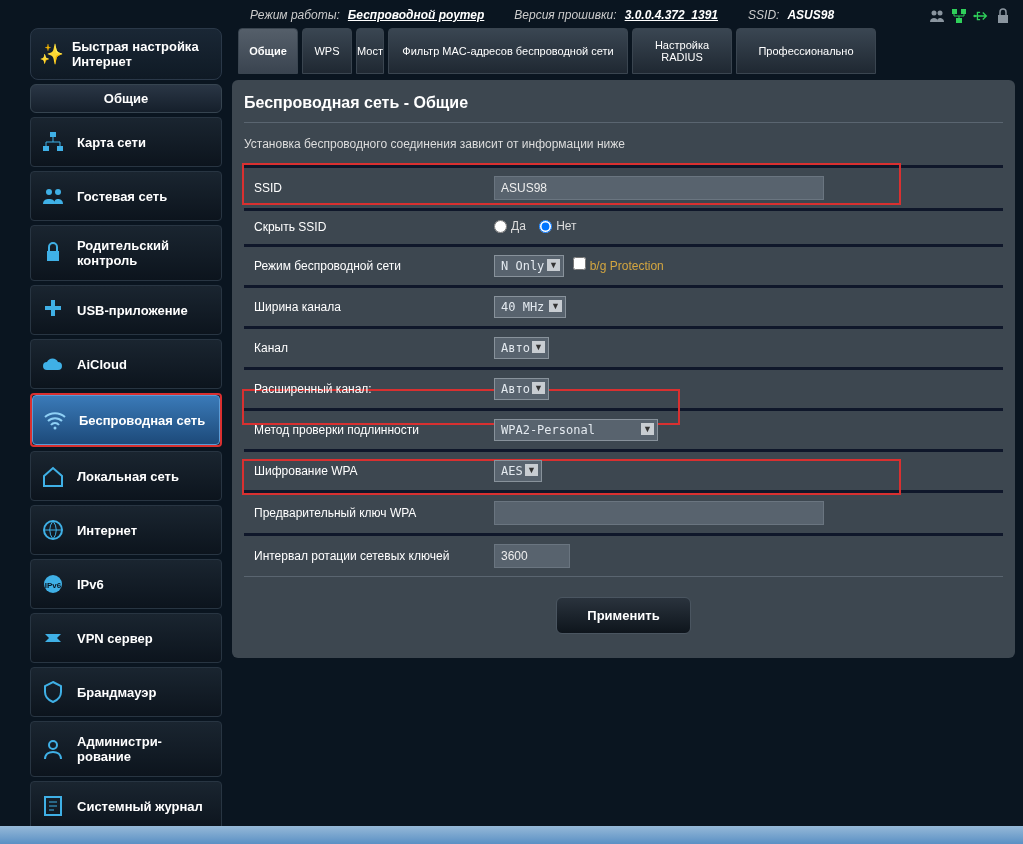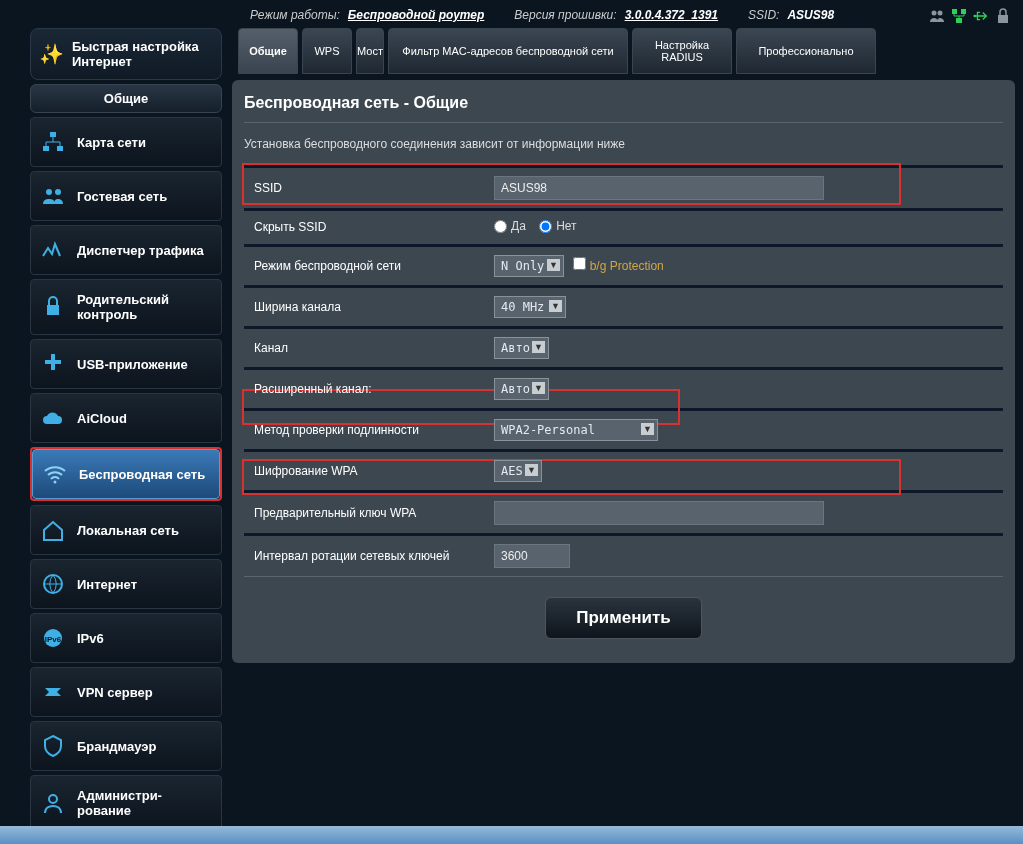--- a/index.html
+++ b/index.html
@@ -132,21 +132,21 @@
 .chk-lbl { color: #d4a640; }
 .apply-btn {
   margin: 20px auto 0;
   display: block;
   background: linear-gradient(#2a333d, #0e151c);
   border: 1px solid #4a5560;
   border-radius: 6px;
   color: #fff;
   font-weight: bold;
   padding: 10px 30px;
-  font-size: 17px;
+  font-size: 13px;
   cursor: pointer;
 }
 .bottom-bar { position: absolute; bottom: 0; left: 0; right: 0; height: 18px; background: linear-gradient(#96b9d8, #5a90c4); }
 </style>
 </head>
 <body>
 
 <div class="top-bar">
   <span class="lbl">Режим работы:</span>
   <a href="#">Беспроводной роутер</a>
@@ -214,28 +214,20 @@
             <path d="M2 20c0-4 3-5 6-5s6 1 6 5" fill="#3fb0e6"></path>
             <circle cx="17" cy="8" r="3" fill="#3fb0e6"></circle>
             <path d="M13 20c0-4 2-5 4-5s5 1 5 5" fill="#3fb0e6"></path>
           </svg>
         </span>
       <span>Гостевая сеть</span>
     </div>
     <div class="nav-item">
       <span class="nav-ico">
           <svg width="24" height="24" viewBox="0 0 24 24">
-            <path d="M2 18l5-8 4 6 3-10 5 12" stroke="#3fb0e6" fill="none" stroke-width="2"></path>
-          </svg>
-        </span>
-      <span>Диспетчер трафика</span>
-    </div>
-    <div class="nav-item">
-      <span class="nav-ico">
-          <svg width="24" height="24" viewBox="0 0 24 24">
             <rect x="6" y="10" width="12" height="10" fill="#3fb0e6"></rect>
             <path d="M8 10V6a4 4 0 018 0v4" stroke="#3fb0e6" fill="none" stroke-width="2"></path>
           </svg>
         </span>
       <span>Родительский контроль</span>
     </div>
     <div class="nav-item">
       <span class="nav-ico">
           <svg width="24" height="24" viewBox="0 0 24 24">
             <path d="M10 2h4v6h6v4h-6v6h-4v-6H4v-4h6z" fill="#3fb0e6"></path>

